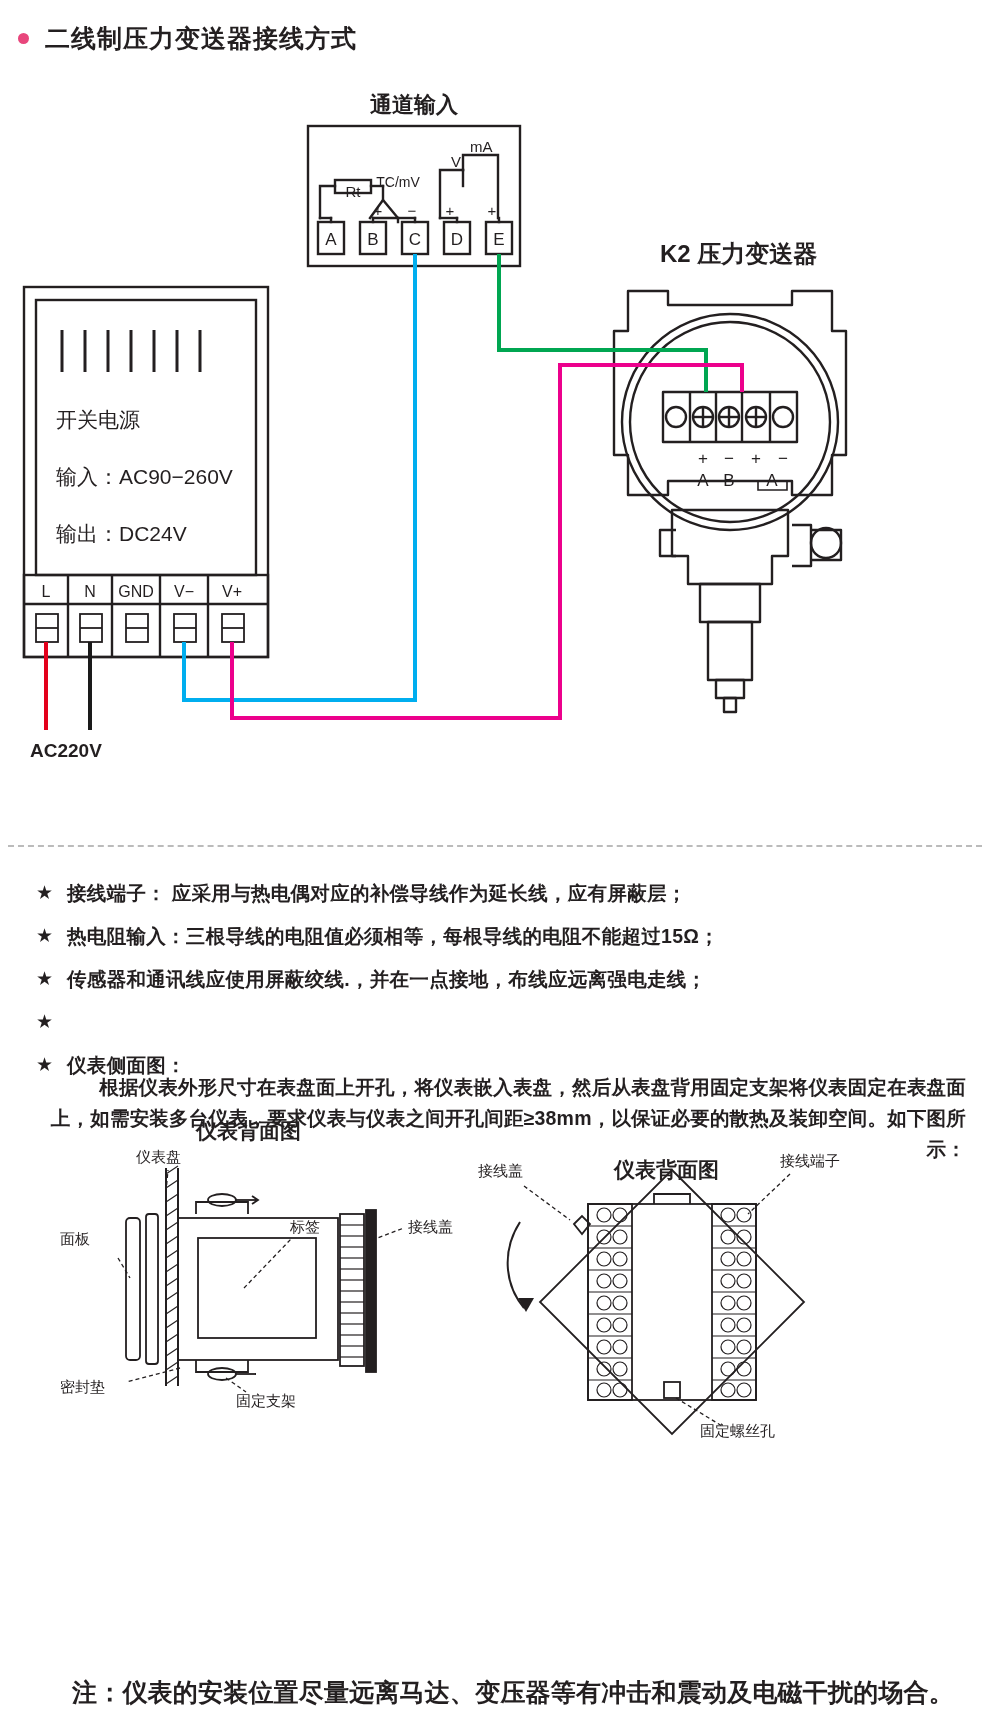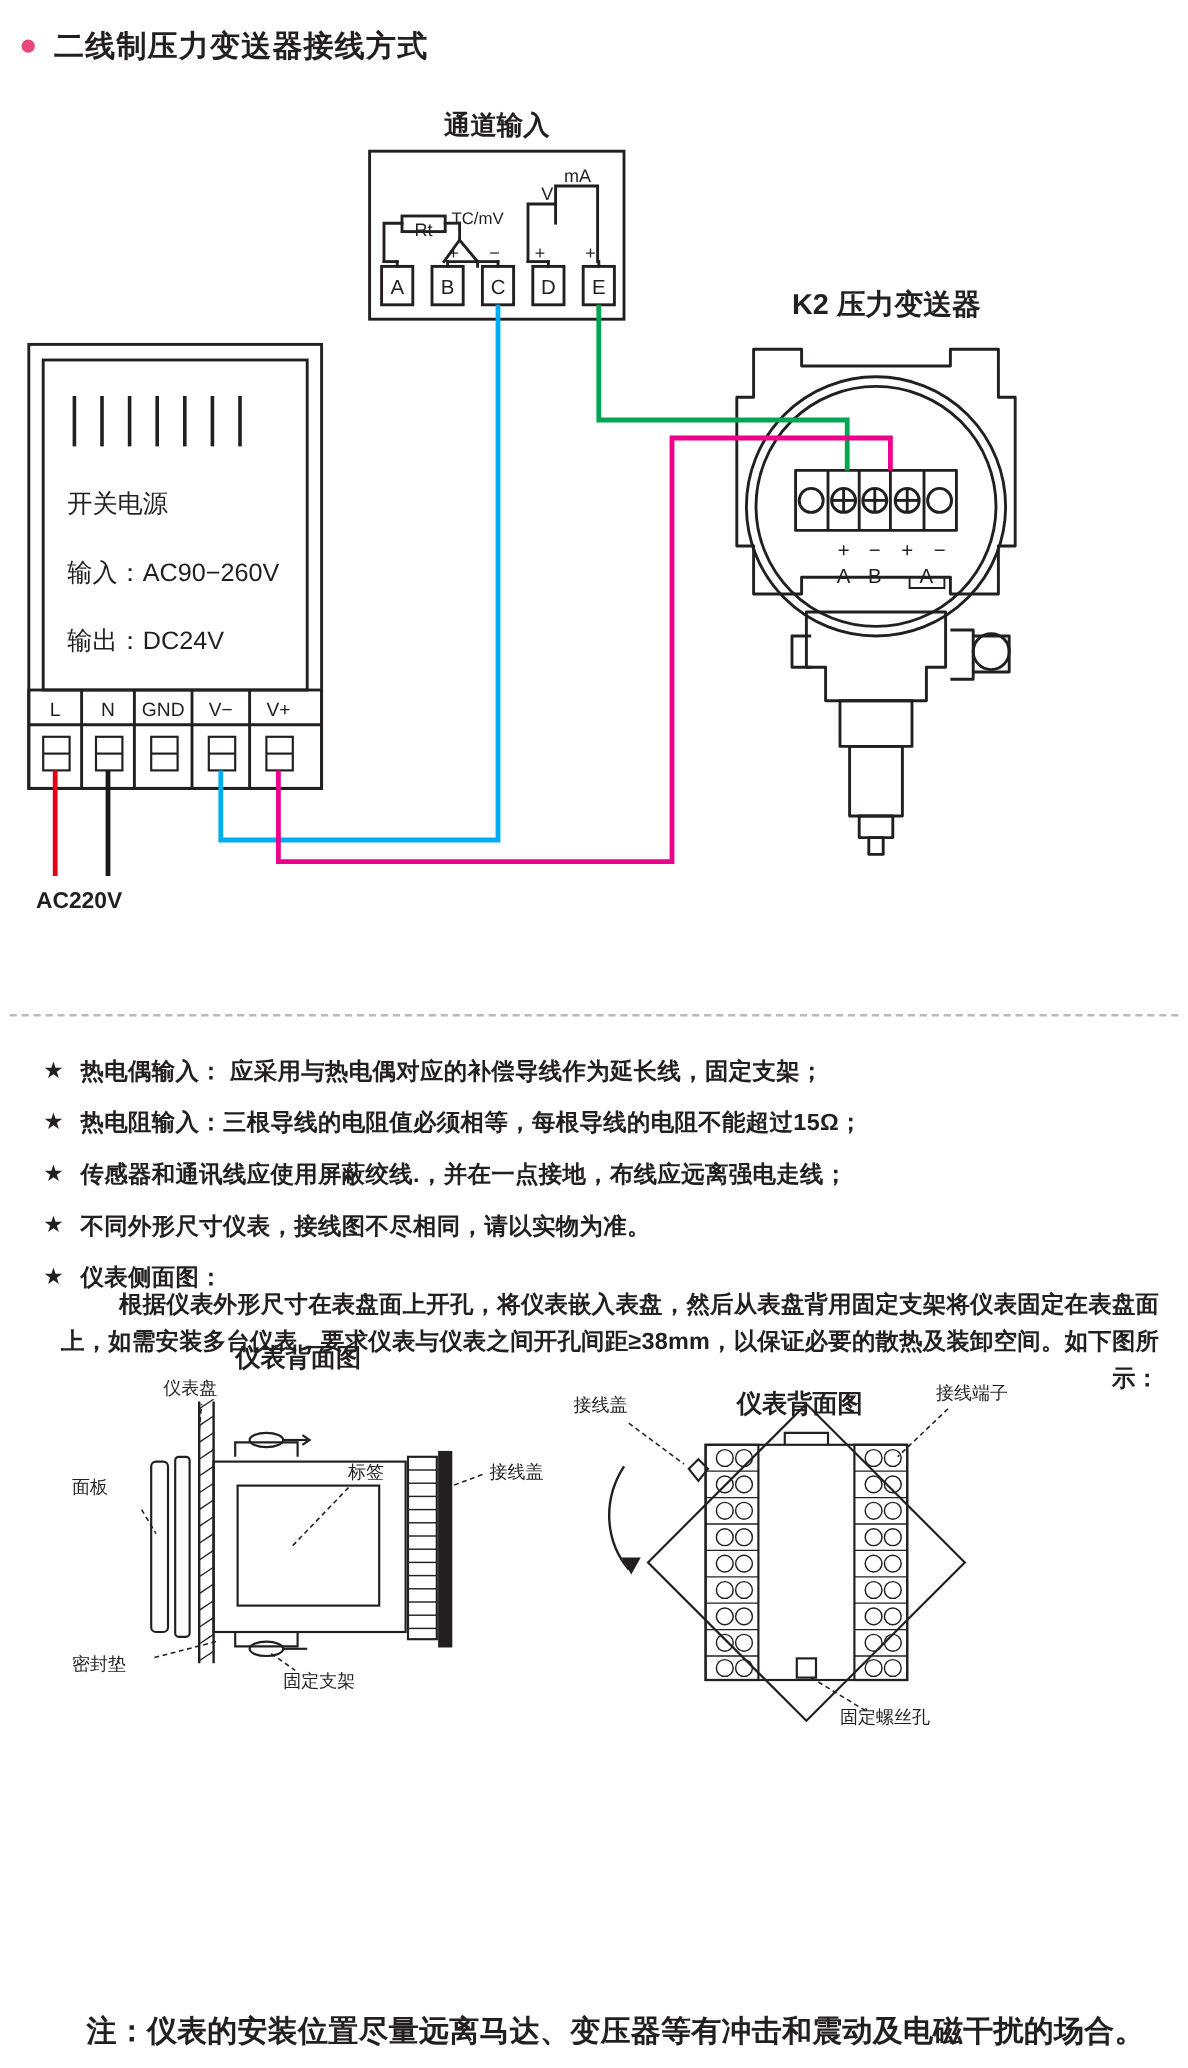--- a/index.html
+++ b/index.html
@@ -270,33 +270,32 @@
     <path d="M232,642 L232,718 L560,718 L560,365 L742,365 L742,392" stroke="#ec008c" stroke-width="4" fill="none"></path>
 
     <text x="30" y="757" font-size="19" font-weight="bold" fill="#231f20">AC220V</text>
   </svg>
 
   <div class="divider"></div>
 
   <div class="notes">
     <div class="note-row">
       <span class="star">★</span>
-      <span class="note-text">热电偶输入：  应采用与热电偶对应的补偿导线作为延长线，固定支架；</span>
+      <span class="note-text">接线端子：  应采用与热电偶对应的补偿导线作为延长线，应有屏蔽层；</span>
     </div>
     <div class="note-row">
       <span class="star">★</span>
       <span class="note-text">热电阻输入：三根导线的电阻值必须相等，每根导线的电阻不能超过15Ω；</span>
     </div>
     <div class="note-row">
       <span class="star">★</span>
       <span class="note-text">传感器和通讯线应使用屏蔽绞线.，并在一点接地，布线应远离强电走线；</span>
     </div>
     <div class="note-row">
       <span class="star">★</span>
-      <span class="note-text">不同外形尺寸仪表，接线图不尽相同，请以实物为准。</span>
     </div>
     <div class="note-row">
       <span class="star">★</span>
       <span class="note-text">仪表侧面图：</span>
     </div>
   </div>
 
   <div class="para">根据仪表外形尺寸在表盘面上开孔，将仪表嵌入表盘，然后从表盘背用固定支架将仪表固定在表盘面上，如需安装多台仪表，要求仪表与仪表之间开孔间距≥38mm，以保证必要的散热及装卸空间。如下图所示：</div>
 
   <div class="fig-cap" id="cap-side">仪表背面图</div>

